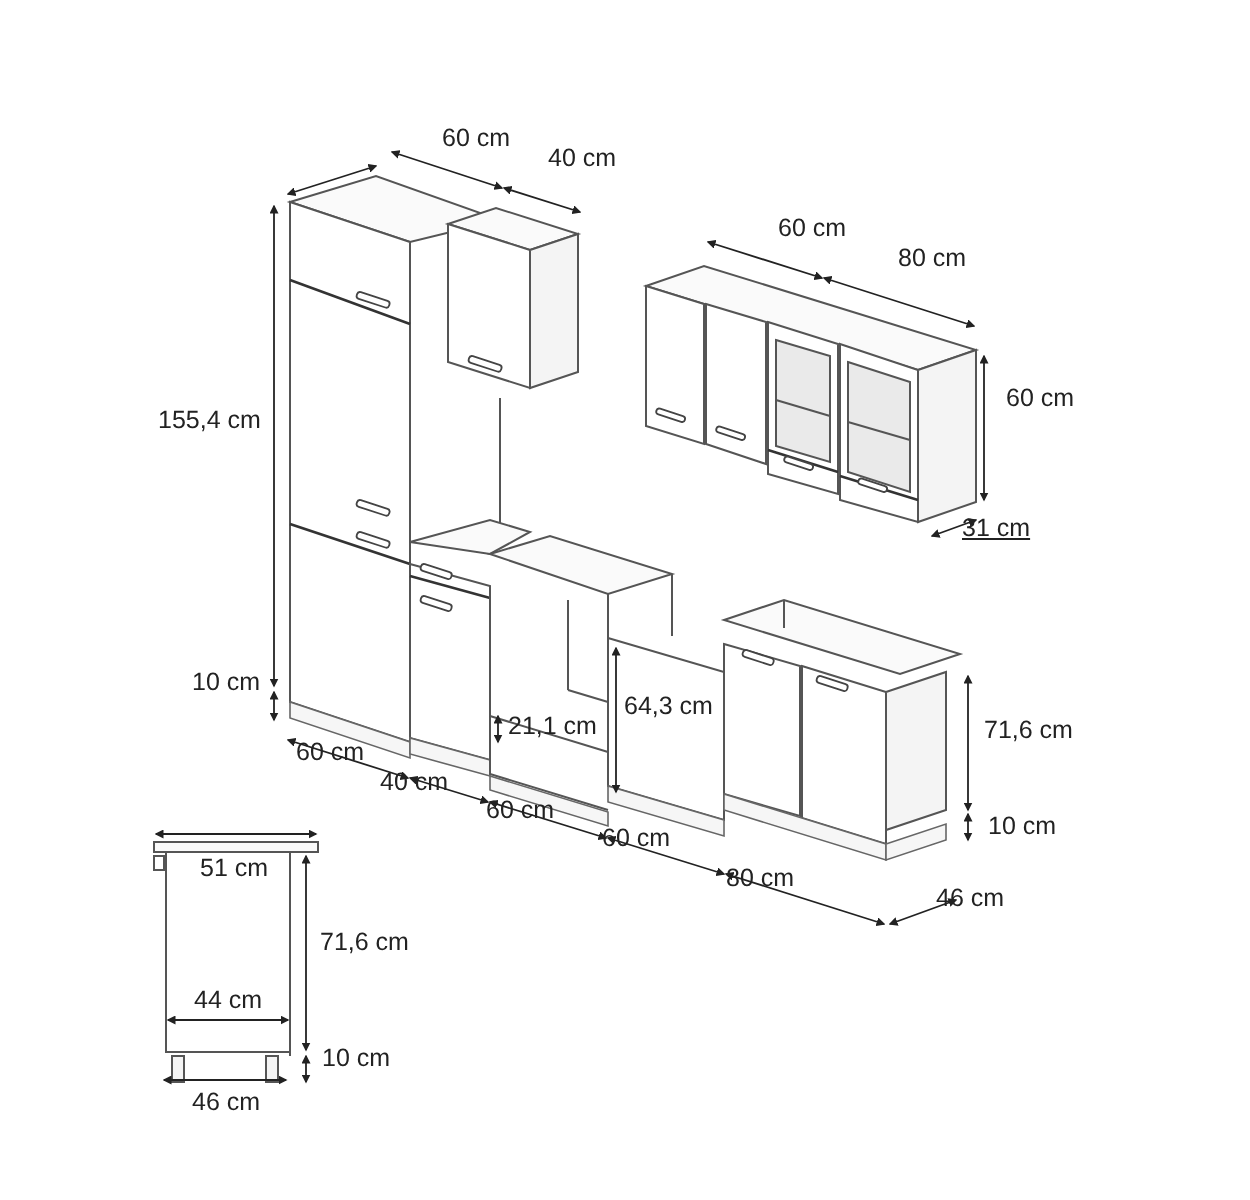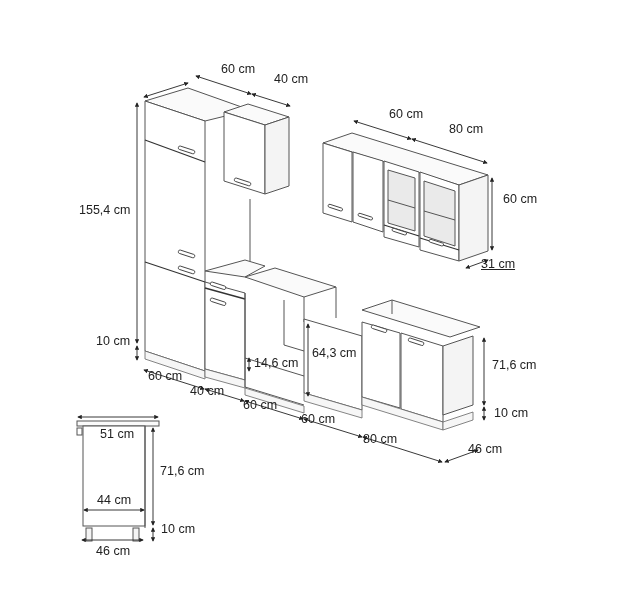--- a/index.html
+++ b/index.html
@@ -170,21 +170,21 @@
   <span class="lbl" style="left:221px;top:63px;">60 cm</span>
   <span class="lbl" style="left:274px;top:73px;">40 cm</span>
   <span class="lbl" style="left:79px;top:204px;">155,4 cm</span>
   <span class="lbl" style="left:96px;top:335px;">10 cm</span>
 
   <span class="lbl" style="left:389px;top:108px;">60 cm</span>
   <span class="lbl" style="left:449px;top:123px;">80 cm</span>
   <span class="lbl" style="left:503px;top:193px;">60 cm</span>
   <span class="lbl" style="left:481px;top:258px;text-decoration:underline;">31 cm</span>
 
-  <span class="lbl" style="left:254px;top:357px;">14,6 cm</span>
+  <span class="lbl" style="left:254px;top:357px;">21,1 cm</span>
   <span class="lbl" style="left:312px;top:347px;">64,3 cm</span>
 
   <span class="lbl" style="left:148px;top:370px;">60 cm</span>
   <span class="lbl" style="left:190px;top:385px;">40 cm</span>
   <span class="lbl" style="left:243px;top:399px;">60 cm</span>
   <span class="lbl" style="left:301px;top:413px;">60 cm</span>
   <span class="lbl" style="left:363px;top:433px;">80 cm</span>
   <span class="lbl" style="left:492px;top:359px;">71,6 cm</span>
   <span class="lbl" style="left:494px;top:407px;">10 cm</span>
   <span class="lbl" style="left:468px;top:443px;">46 cm</span>

